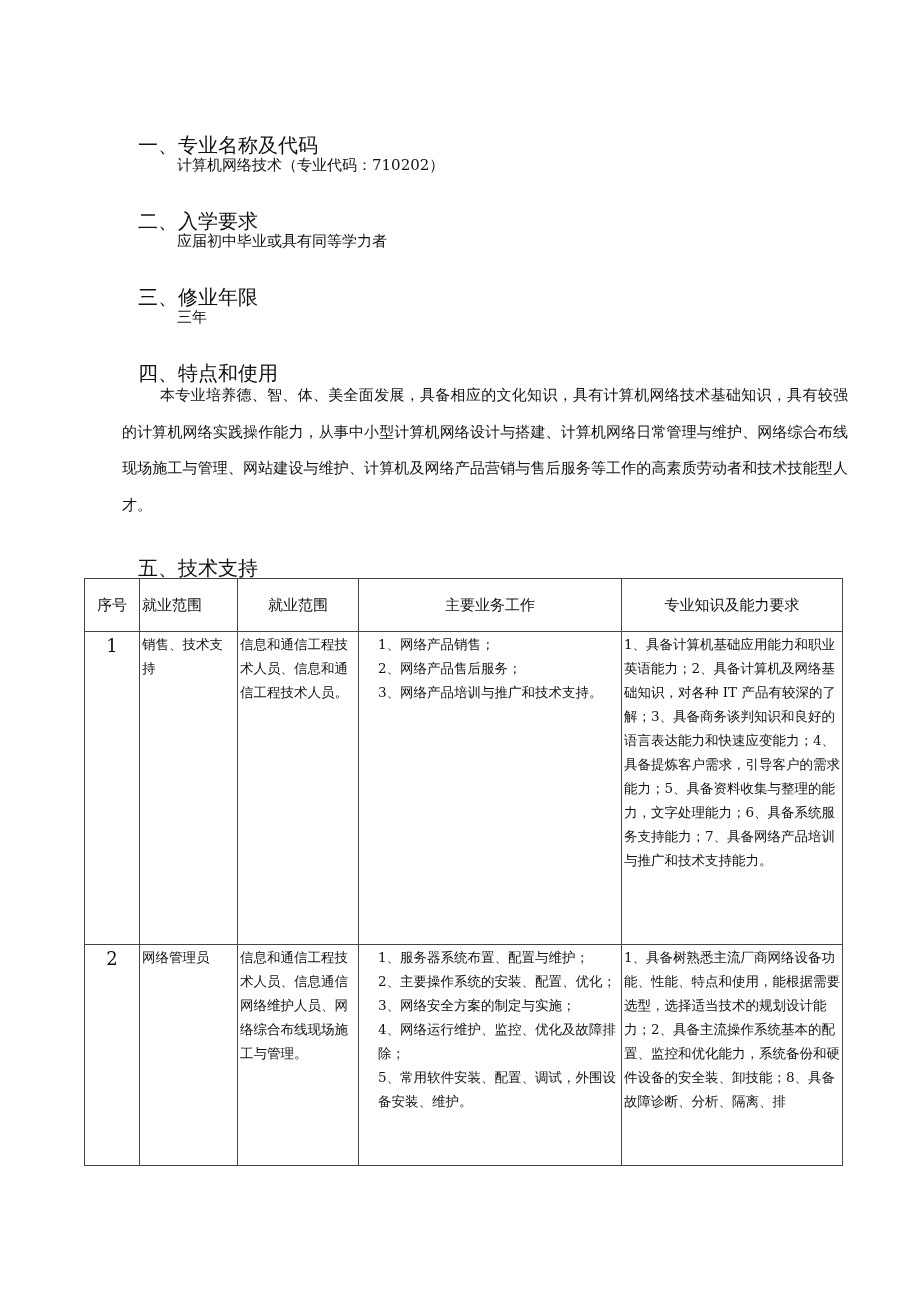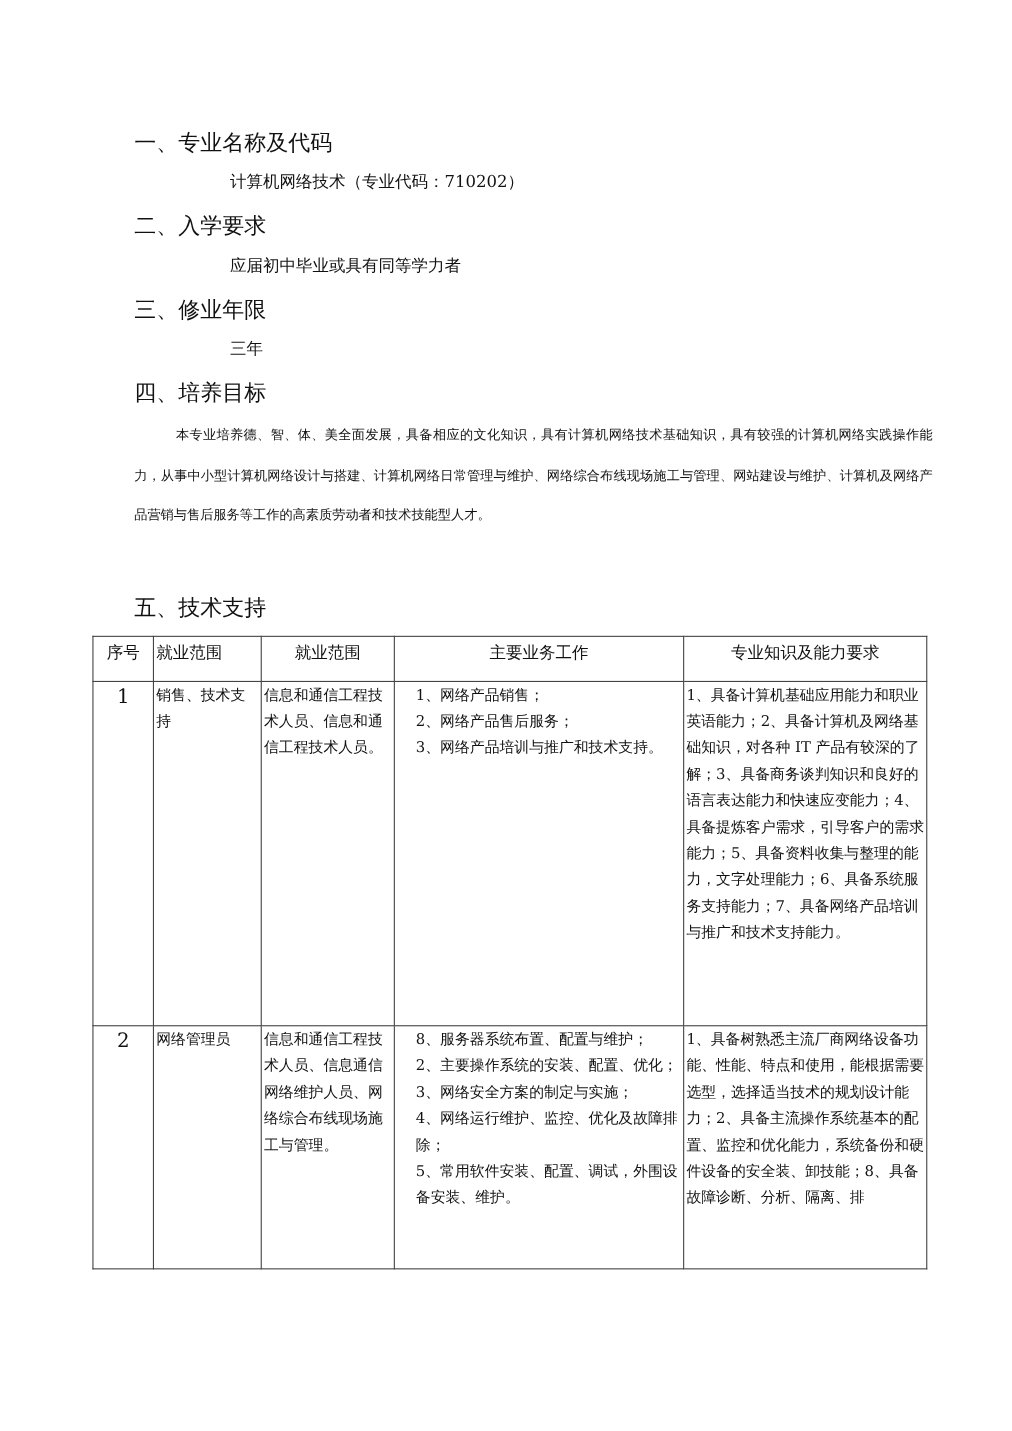--- a/index.html
+++ b/index.html
@@ -3,60 +3,60 @@
   <meta charset="utf-8">
   <style>
     html, body { margin: 0; padding: 0; background: #ffffff; }
     body {
       width: 920px; height: 1301px; position: relative; overflow: hidden;
       font-family: "DejaVu Serif", "Liberation Serif", serif;
       color: #111111;
     }
     .h {
       position: absolute; left: 122px; font-size: 20px; line-height: 24px;
-      font-family: "DejaVu Sans", "Liberation Sans", sans-serif; font-weight: normal; margin: 0;
+      font-family: "DejaVu Sans", "Liberation Sans", sans-serif; font-weight: normal; margin: 16px;
     }
     .sub {
-      position: absolute; left: 177px; font-size: 15px; line-height: 20px; margin-left: 32px;
+      position: absolute; left: 177px; font-size: 15px; line-height: 20px;
     }
     .para {
-      position: absolute; left: 122px; width: 726px; font-size: 12px; line-height: 36.5px;
+      position: absolute; left: 122px; width: 726px; font-size: 15px; line-height: 36.5px;
       text-indent: 38px; margin: 0; text-align: justify;
     }
     table.job {
       position: absolute; left: 84px; top: 578px; width: 758px;
       border-collapse: collapse; table-layout: fixed;
       font-size: 13.5px; line-height: 24px;
     }
     table.job th, table.job td {
       border: 1px solid #444444; vertical-align: top; padding: 0 2px;
     }
     table.job th {
       font-family: "DejaVu Sans", "Liberation Sans", sans-serif; font-weight: normal;
-      font-size: 15px; height: 38px; padding-top: 2px; text-align: center;
+      font-size: 15px; height: 38px; padding-top: 14px; text-align: center;
     }
     table.job th.left { text-align: left; }
     table.job td.num { text-align: center; font-size: 18px; padding-top: 2px; }
     .row1 td { height: 310px; }
     .row2 td { height: 218px; }
     .cell-text { white-space: pre-wrap; display: block; margin-left: 17px; }
   </style>
 </head>
 <body>
 
 <h2 class="h" style="top:117px;">一、专业名称及代码</h2>
 <div class="sub" style="top:155px;">计算机网络技术（专业代码：710202）</div>
 
 <h2 class="h" style="top:193px;">二、入学要求</h2>
 <div class="sub" style="top:231px;">应届初中毕业或具有同等学力者</div>
 
 <h2 class="h" style="top:269px;">三、修业年限</h2>
 <div class="sub" style="top:307px;">三年</div>
 
-<h2 class="h" style="top:345px;">四、培养目标</h2>
+<h2 class="h" style="top:345px;">四、特点和使用</h2>
 <p class="para" style="top:377px;">本专业培养德、智、体、美全面发展，具备相应的文化知识，具有计算机网络技术基础知识，具有较强的计算机网络实践操作能力，从事中小型计算机网络设计与搭建、计算机网络日常管理与维护、网络综合布线现场施工与管理、网站建设与维护、计算机及网络产品营销与售后服务等工作的高素质劳动者和技术技能型人才。</p>
 
 <h2 class="h" style="top:540px;">五、技术支持</h2>
 
 <table class="job">
   <colgroup>
     <col style="width:55px">
     <col style="width:98px">
     <col style="width:121px">
     <col style="width:263px">
@@ -81,21 +81,21 @@
 2、网络产品售后服务；
 3、网络产品培训与推广和技术支持。</span>
         </td>
       <td>1、具备计算机基础应用能力和职业英语能力；2、具备计算机及网络基础知识，对各种 IT 产品有较深的了解；3、具备商务谈判知识和良好的语言表达能力和快速应变能力；4、具备提炼客户需求，引导客户的需求能力；5、具备资料收集与整理的能力，文字处理能力；6、具备系统服务支持能力；7、具备网络产品培训与推广和技术支持能力。</td>
     </tr>
     <tr class="row2">
       <td class="num">2</td>
       <td>网络管理员</td>
       <td>信息和通信工程技术人员、信息通信网络维护人员、网络综合布线现场施工与管理。</td>
       <td>
-          <span class="cell-text">8、服务器系统布置、配置与维护；
+          <span class="cell-text">1、服务器系统布置、配置与维护；
 2、主要操作系统的安装、配置、优化；
 3、网络安全方案的制定与实施；
 4、网络运行维护、监控、优化及故障排除；
 5、常用软件安装、配置、调试，外围设备安装、维护。</span>
         </td>
       <td>1、具备树熟悉主流厂商网络设备功能、性能、特点和使用，能根据需要选型，选择适当技术的规划设计能力；2、具备主流操作系统基本的配置、监控和优化能力，系统备份和硬件设备的安全装、卸技能；8、具备故障诊断、分析、隔离、排</td>
     </tr>
   </tbody>
 </table>
 

